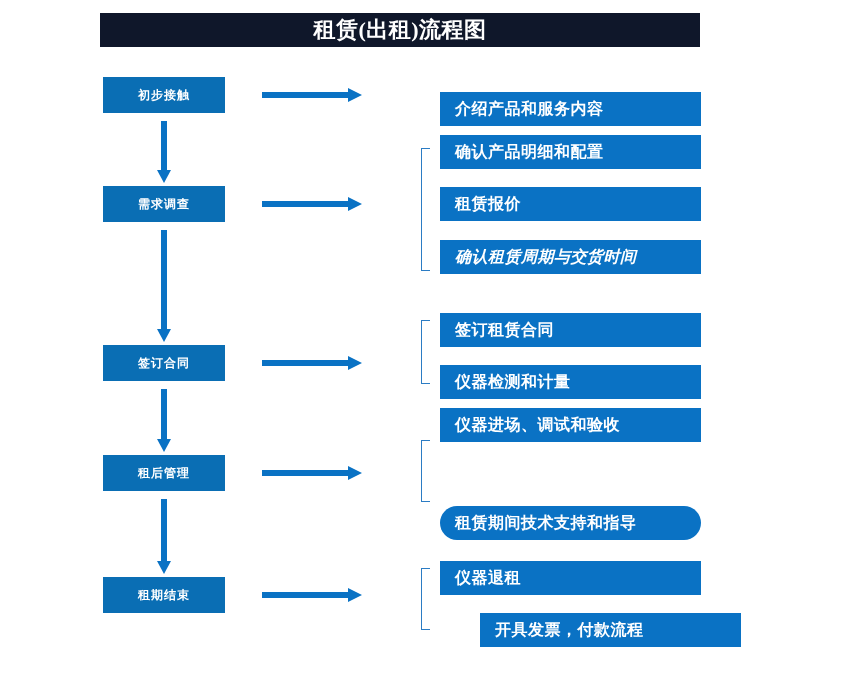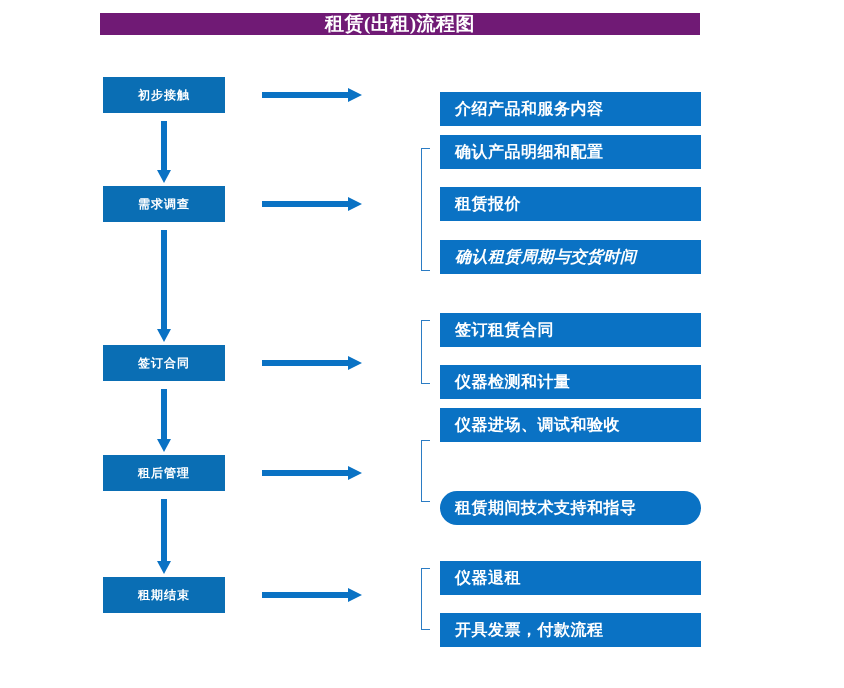--- a/index.html
+++ b/index.html
@@ -15,24 +15,24 @@
     font-family: "Liberation Serif", "DejaVu Serif", serif;
     overflow: hidden;
   }
 
   
   .title-bar {
     position: absolute;
     left: 100px;
     top: 13px;
     width: 600px;
-    height: 22px;
-    background: #701a75;
+    height: 34px;
+    background: #0f172a;
     color: #ffffff;
-    font-size: 19px;
+    font-size: 22px;
     font-weight: bold;
     display: flex;
     align-items: center;
     justify-content: center;
     letter-spacing: 0.5px;
   }
 
   
   .stage-box {
     position: absolute;
@@ -181,17 +181,17 @@
   <div class="bracket" style="top:440px; height:62px;"></div>
   <div class="bracket" style="top:568px; height:62px;"></div>
 
   <div class="detail-box" style="top:92px;">介绍产品和服务内容</div>
   <div class="detail-box" style="top:135px;">确认产品明细和配置</div>
   <div class="detail-box" style="top:187px;">租赁报价</div>
   <div class="detail-box" style="top:240px;font-style:italic;">确认租赁周期与交货时间</div>
   <div class="detail-box" style="top:313px;">签订租赁合同</div>
   <div class="detail-box" style="top:365px;">仪器检测和计量</div>
   <div class="detail-box" style="top:408px;">仪器进场、调试和验收</div>
-  <div class="detail-box" style="top:491px;border-radius:17px;">租赁期间技术支持和指导</div>
+  <div class="detail-box" style="top:506px;border-radius:17px;">租赁期间技术支持和指导</div>
   <div class="detail-box" style="top:561px;">仪器退租</div>
-  <div class="detail-box" style="top:613px;">开具发票，付款流程</div>
+  <div class="detail-box" style="top:613px;margin-left:40px;">开具发票，付款流程</div>
 
 </div>
 
 </body></html>

